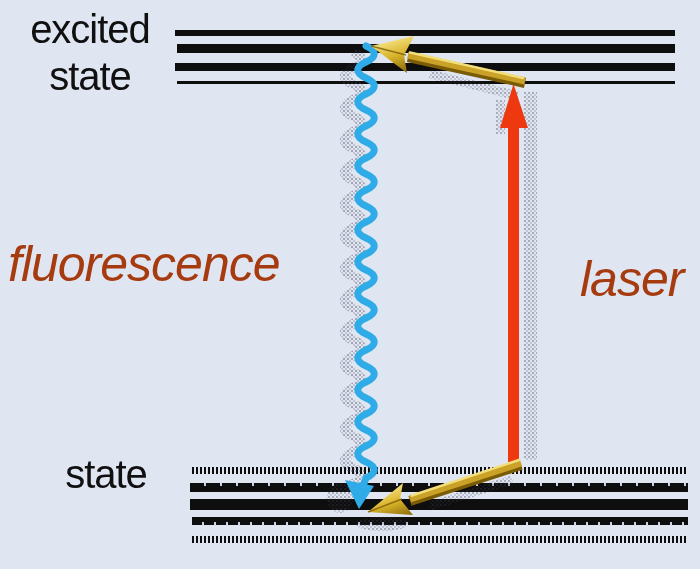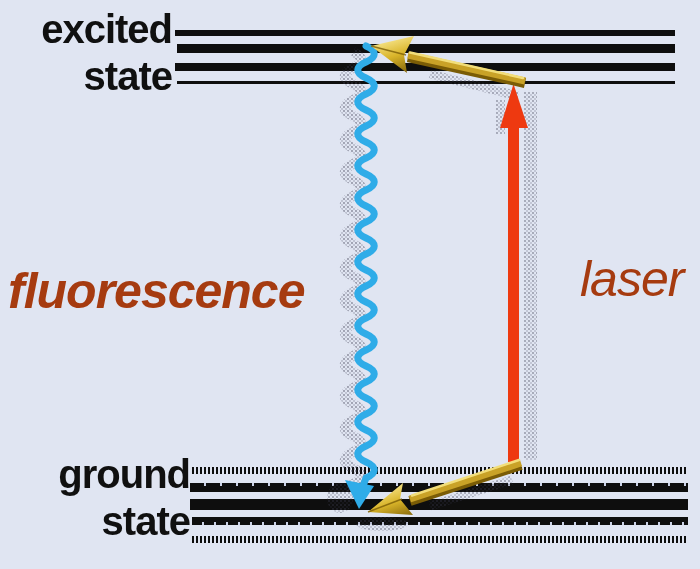--- a/index.html
+++ b/index.html
@@ -39,23 +39,22 @@
     background-image:
       repeating-linear-gradient(90deg,rgba(224,229,242,0) 0 10px,#CCD3E8 10px 12px),
       linear-gradient(var(--level-line),var(--level-line));
     background-size:100% 3px,100% 100%;
     background-repeat:repeat-x,no-repeat;
     background-position:0 bottom,0 0;
   }
   
   .state-label{
     position:absolute;color:var(--label-text);
-    font-size:40px;line-height:47px;text-align:right;
+    font-size:40px;line-height:47px;text-align:center;
     letter-spacing:-1px;
-    font-weight:bold;
   }
   .annotation{
     position:absolute;color:var(--annotation-text);
     font-size:50px;font-style:italic;line-height:1;
     letter-spacing:-1px;
   }
   
   #arrow-layer{position:absolute;left:0;top:0;}
   .wave{fill:none;stroke:var(--fluorescence-arrow);stroke-width:7;stroke-linecap:round;}
   .wave-shadow{fill:none;stroke:url(#dots);stroke-width:10;opacity:.55;}
@@ -158,21 +157,20 @@
       <path class="gold-crease" d="M 368 512 L 402 499"></path>
     </g>
   </svg>
 
   <div class="state-label" style="left:8px;top:6px;width:164px;">
     <div>excited</div>
     <div>state</div>
   </div>
 
   <div class="state-label" style="left:22px;top:451px;width:168px;">
-    <div>ground</div>
     <div>state</div>
   </div>
 
-  <div class="annotation" style="left:8px;top:266px;font-weight:bold;">fluorescence</div>
+  <div class="annotation" style="left:8px;top:239px;">fluorescence</div>
 
   <div class="annotation" style="left:533px;top:254px;margin-left:47px;">laser</div>
 
 </div>
 
 </body></html>

